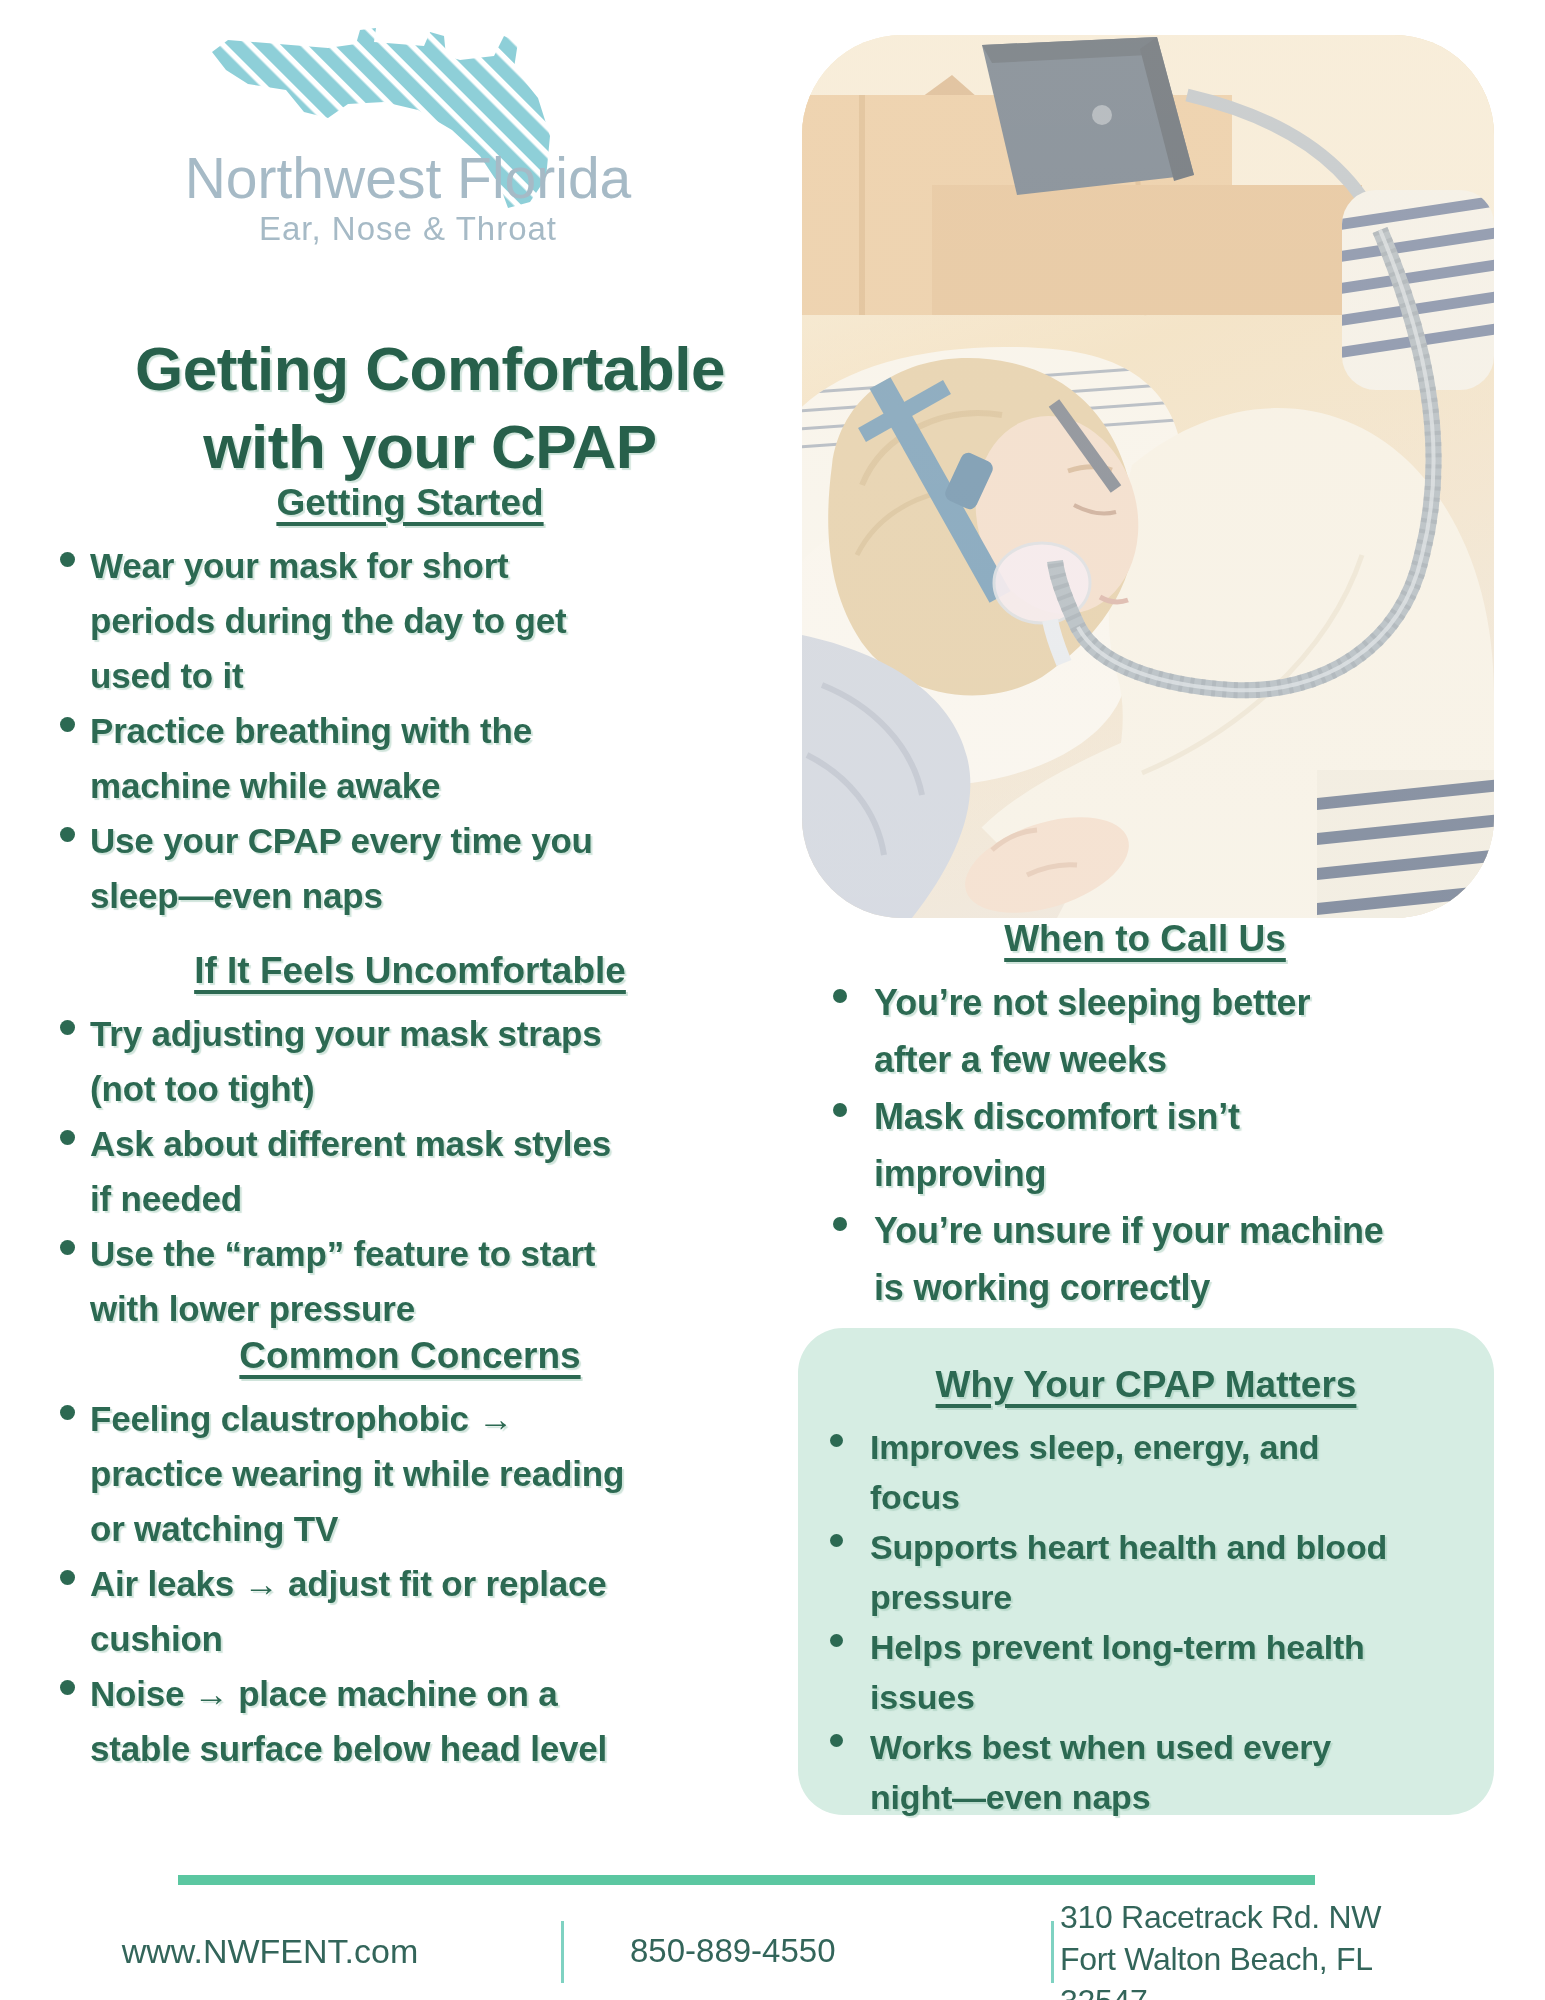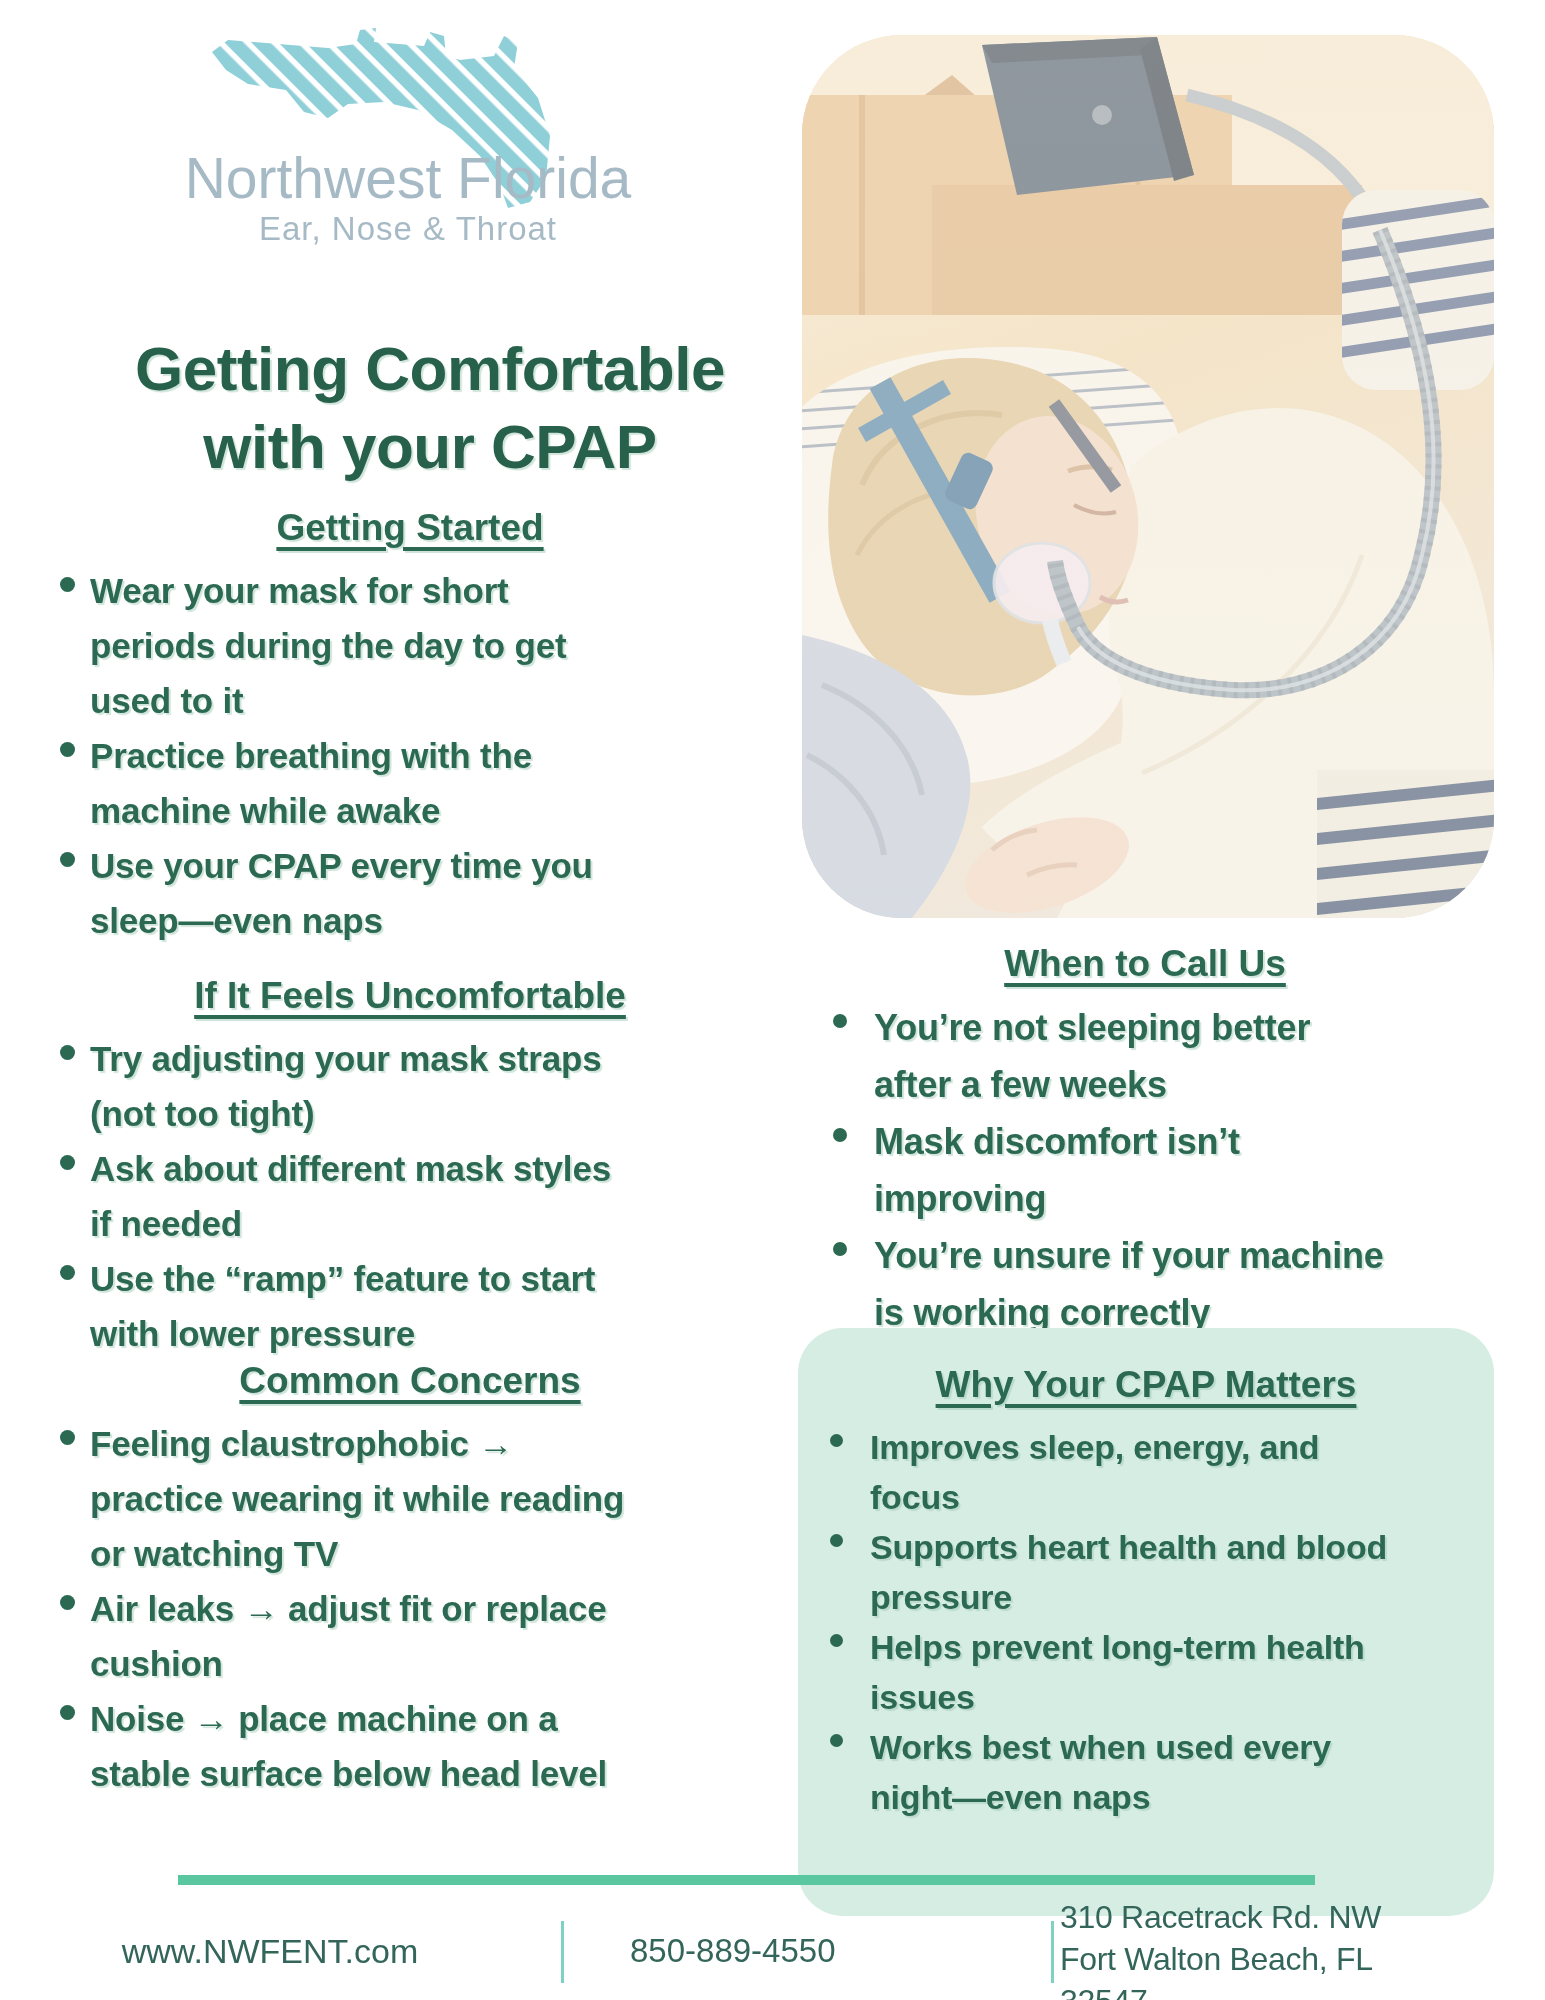--- a/index.html
+++ b/index.html
@@ -28,21 +28,21 @@
     position:absolute;left:98px;top:211px;width:620px;text-align:center;
     font-size:33px;font-weight:400;color:var(--logo-gray);letter-spacing:1px;line-height:36px;
   }
   
   .title{
     position:absolute;left:60px;top:288px;width:740px;text-align:center;
     font-size:62px;line-height:78px;font-weight:700;color:var(--green-deep);
     white-space:pre-line;letter-spacing:-0.5px;
   }
   
-  .section{position:absolute;margin-top:25px;}
+  .section{position:absolute;}
   .sec-left{left:40px;width:740px;}
   .sec1{top:480px;}
   .sec2{top:948px;}
   .sec3{top:1333px;}
   .sec-right{left:800px;width:690px;top:916px;}
   .sec-heading{
     text-align:center;font-size:37px;font-weight:700;color:var(--green);line-height:46px;
     text-decoration:underline;text-underline-offset:7px;text-decoration-thickness:4px;
     margin-bottom:12px;
   }
@@ -54,21 +54,21 @@
   
   .list-left .b-row{padding-left:20px;}
   .list-left .dot{margin-top:14px;margin-right:15px;}
   .list-left .b-text{font-size:35px;line-height:55px;}
   
   .list-right .b-row{padding-left:33px;}
   .list-right .dot{margin-top:15px;margin-right:27px;width:14px;height:14px;}
   .list-right .b-text{font-size:36px;line-height:57px;}
   
   .highlight-box{
-    position:absolute;left:798px;top:1328px;width:696px;height:588px;
+    position:absolute;left:798px;top:1328px;width:696px;height:487px;
     background:var(--box-bg);border-radius:45px;box-sizing:border-box;padding-top:34px;
   }
   .highlight-box .sec-heading{margin-bottom:14px;}
   .list-box .b-row{padding-left:32px;}
   .list-box .dot{margin-top:12px;margin-right:27px;width:13px;height:13px;}
   .list-box .b-text{font-size:34px;line-height:50px;}
   
   .photo{
     position:absolute;left:802px;top:35px;width:692px;height:883px;border-radius:100px;
     overflow:hidden;background:linear-gradient(160deg,#f7ecd6 0%,#eed7ae 38%,#ecdcc2 70%,#e7dfd6 100%);

